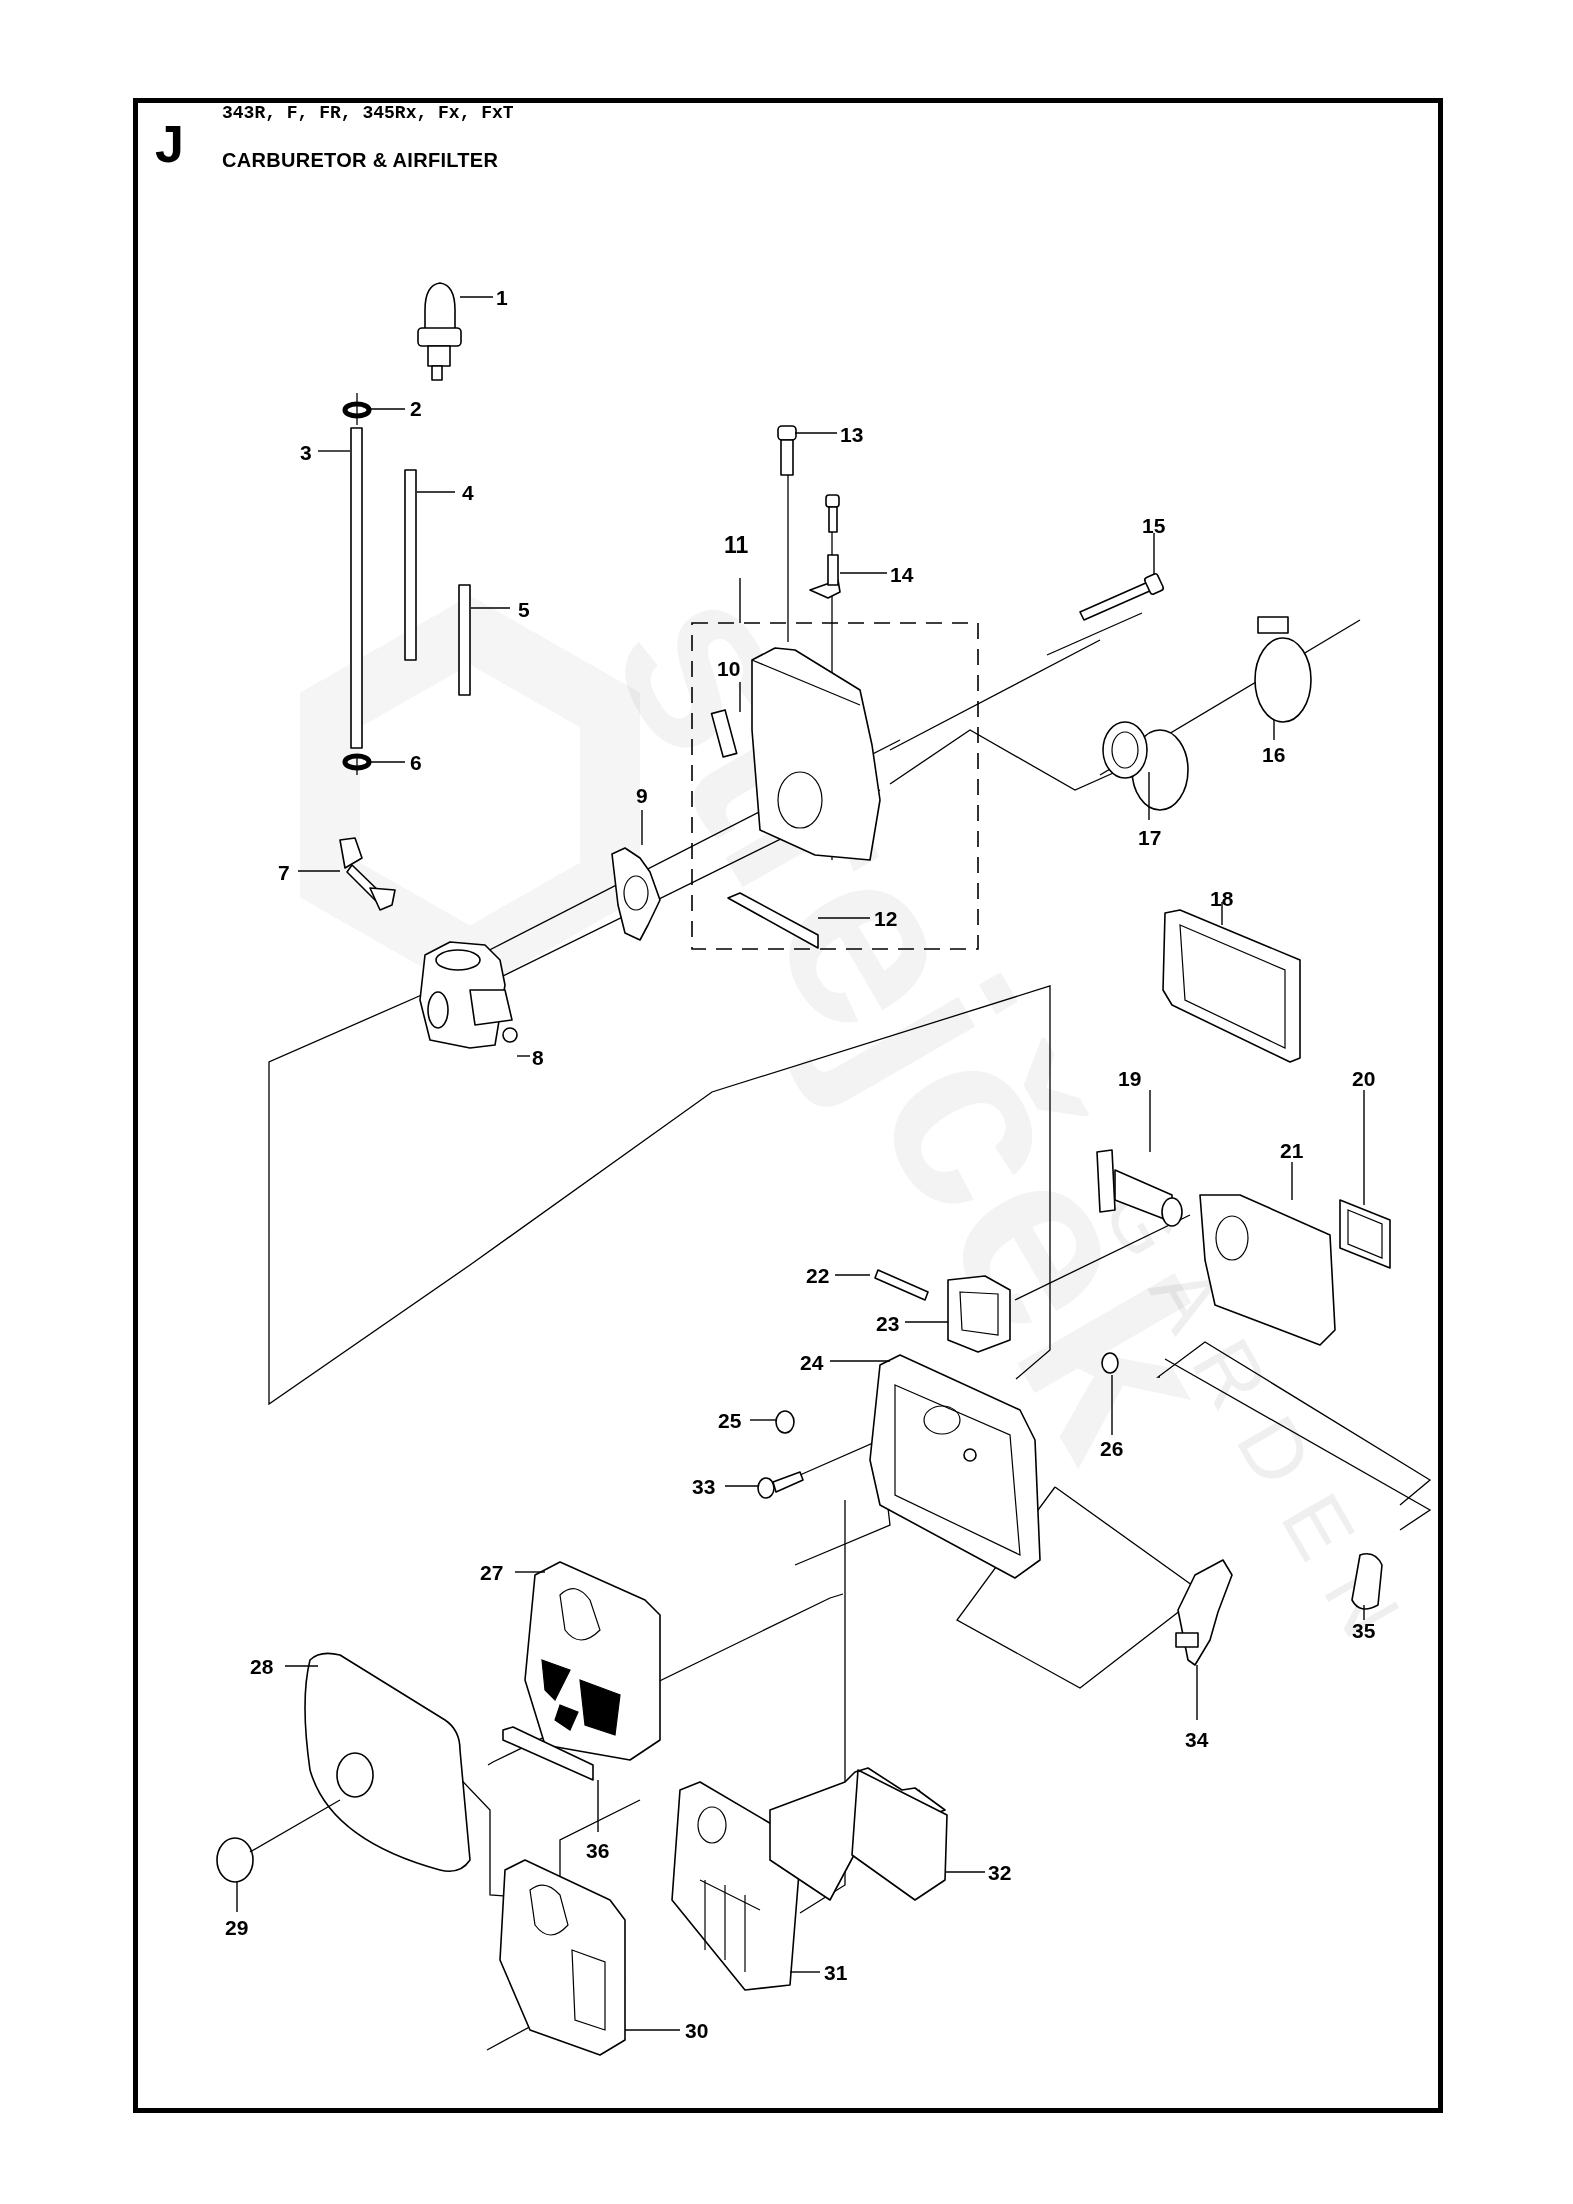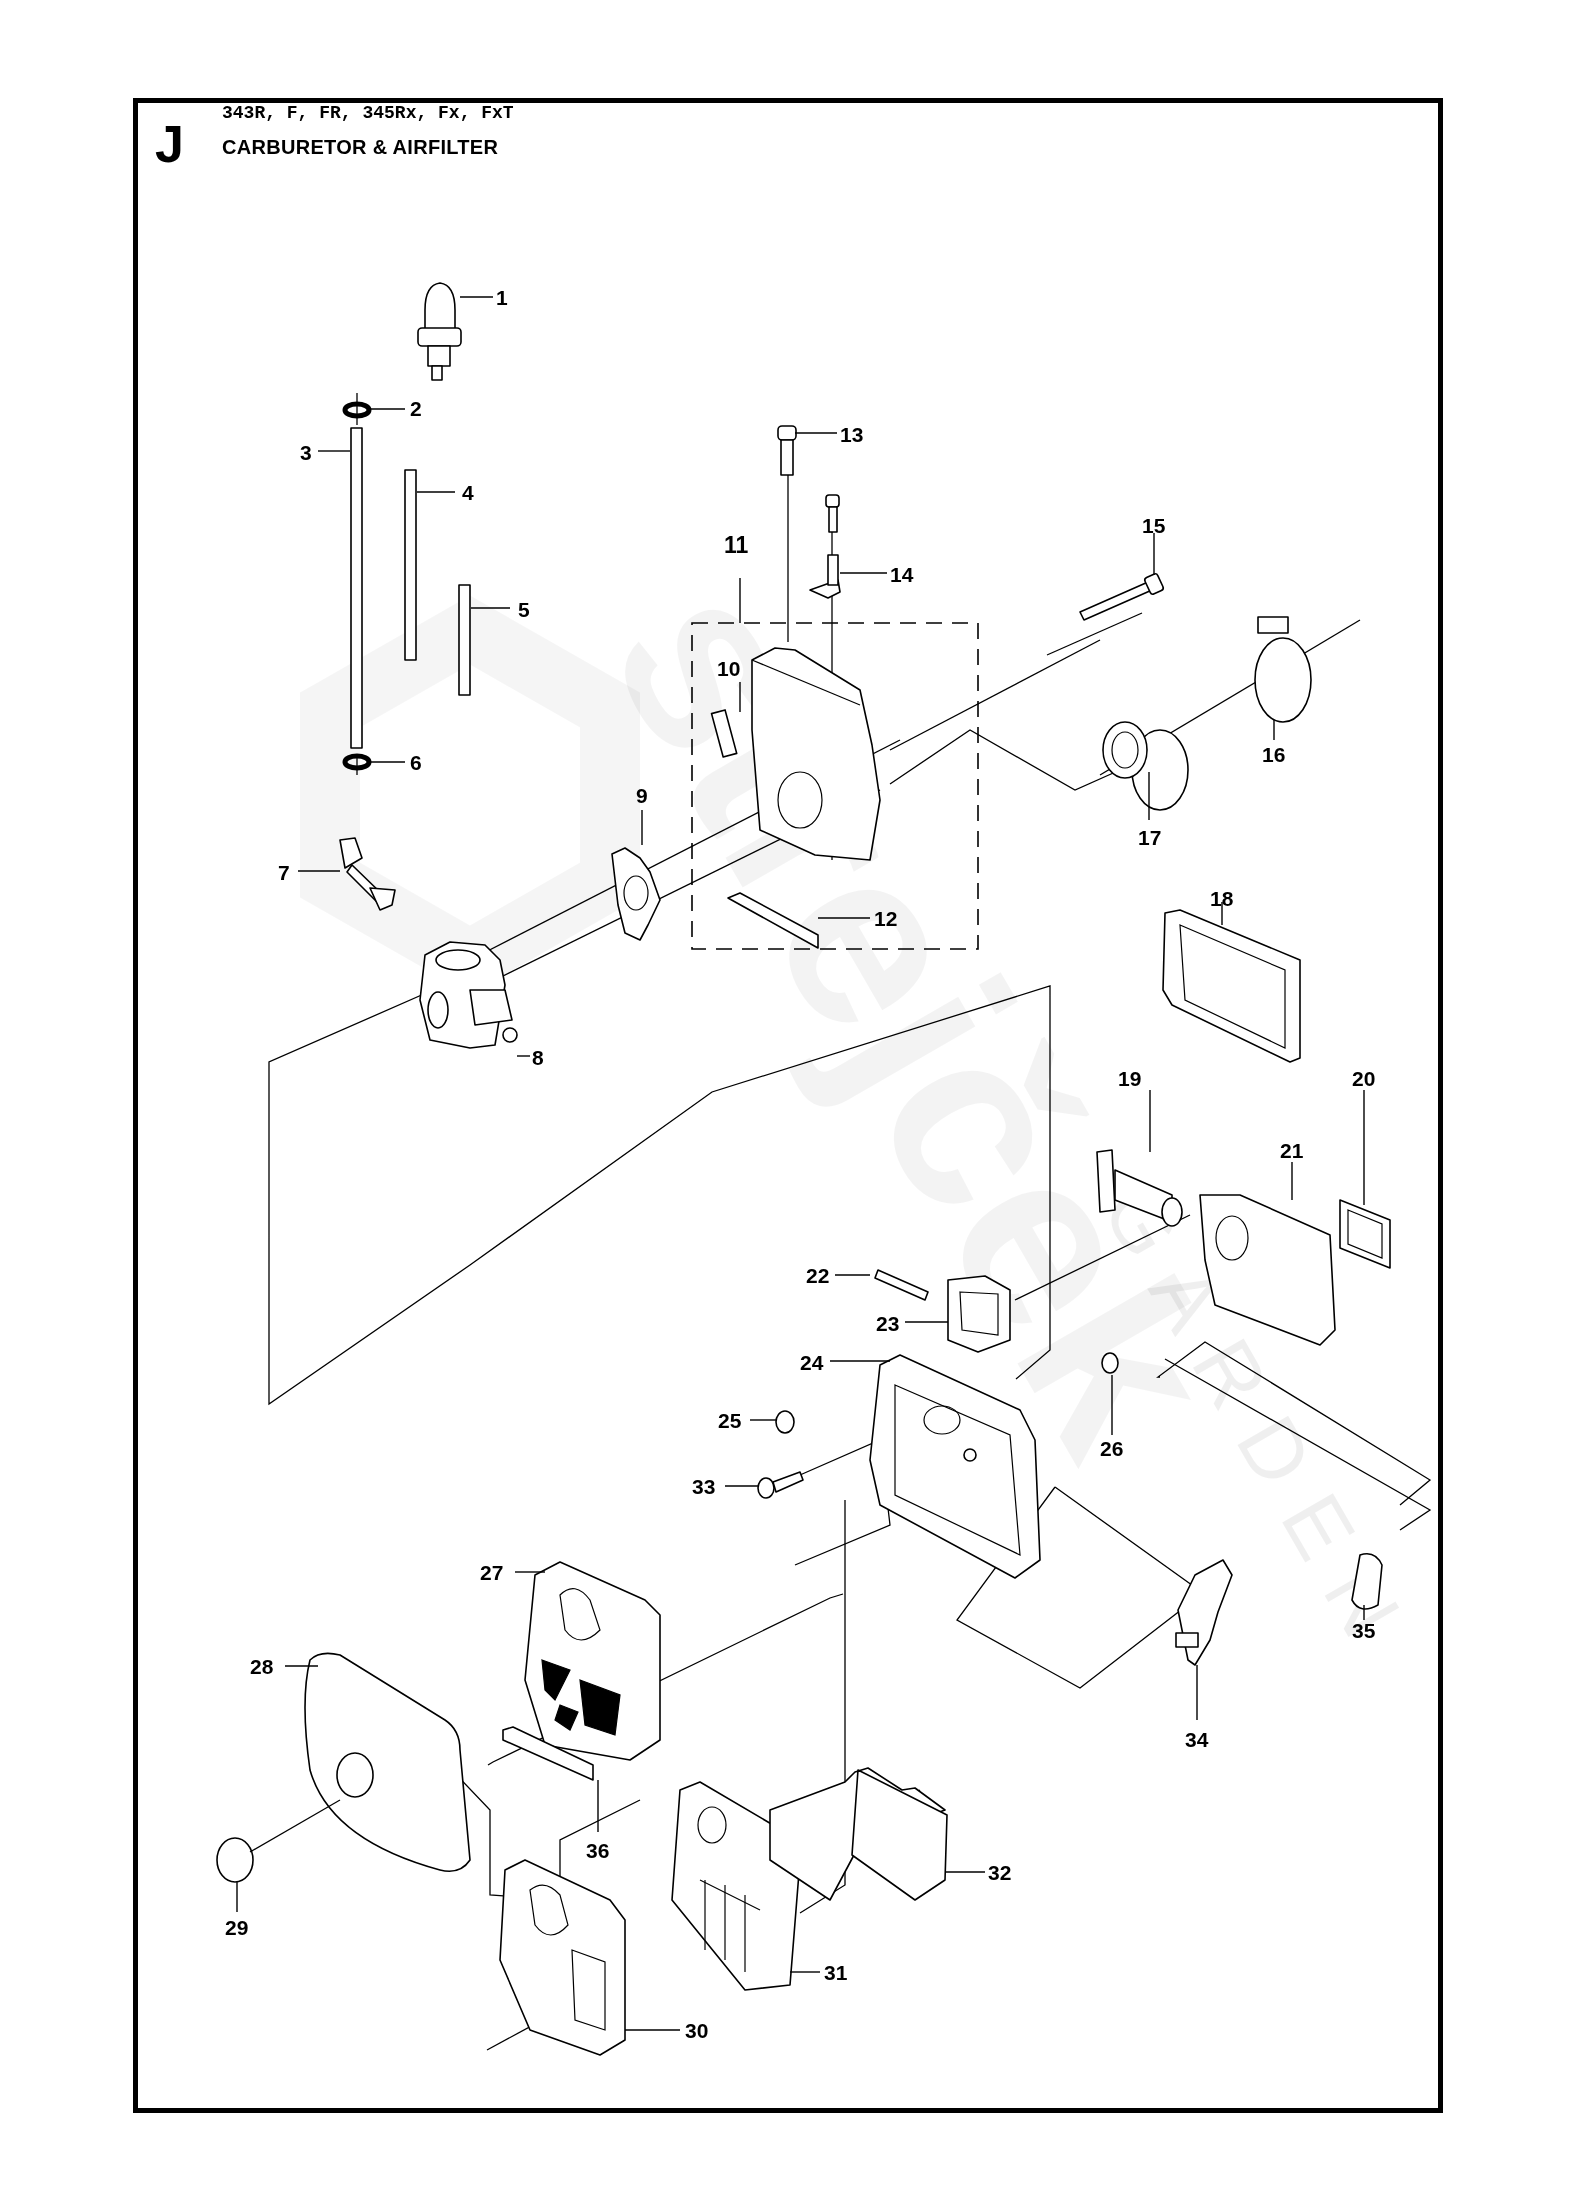--- a/index.html
+++ b/index.html
@@ -3,21 +3,21 @@
 <meta charset="utf-8">
 <style>
   html, body { margin: 0; padding: 0; background: #ffffff; }
   body { width: 1573px; height: 2204px; position: relative; overflow: hidden;
          font-family: "Liberation Sans", sans-serif; color: #000; }
   #frame { position: absolute; left: 133px; top: 98px; width: 1300px; height: 2005px;
            border: 5px solid #000; box-sizing: content-box; }
   #sheet-letter { position: absolute; left: 155px; top: 118px; font-size: 52px; font-weight: bold;
                   line-height: 1; letter-spacing: 0; }
   #sheet-models { position: absolute; left: 222px; top: 104px; font-size: 18px; font-weight: bold; line-height: 1.1; font-family: Liberation Mono, monospace; }
-  #sheet-section { position: absolute; left: 222px; top: 136px; font-size: 20px; font-weight: bold; line-height: 1.1; letter-spacing: 0.3px; text-align: right; }
+  #sheet-section { position: absolute; left: 222px; top: 149px; font-size: 20px; font-weight: bold; line-height: 1.1; letter-spacing: 0.3px; text-align: right; }
   #drawing { position: absolute; left: 0; top: 0; width: 1573px; height: 2204px; }
   .lbl { font-family: "Liberation Sans", sans-serif; font-weight: bold; font-size: 21px; fill: #000; }
   .lbl-big { font-size: 23px; }
   .wm { font-family: "Liberation Sans", sans-serif; font-weight: bold; fill: #000; opacity: 0.045; }
   .wm-light { font-family: "Liberation Sans", sans-serif; fill: #000; opacity: 0.06; }
   .part { fill: #fff; stroke: #000; stroke-width: 1.6; stroke-linejoin: round; }
   .part-thin { fill: none; stroke: #000; stroke-width: 1.2; }
   .lead { stroke: #000; stroke-width: 1.4; fill: none; }
   .axis { stroke: #000; stroke-width: 1.3; fill: none; }
   .dash { stroke: #000; stroke-width: 1.6; fill: none; stroke-dasharray: 16 10; }

